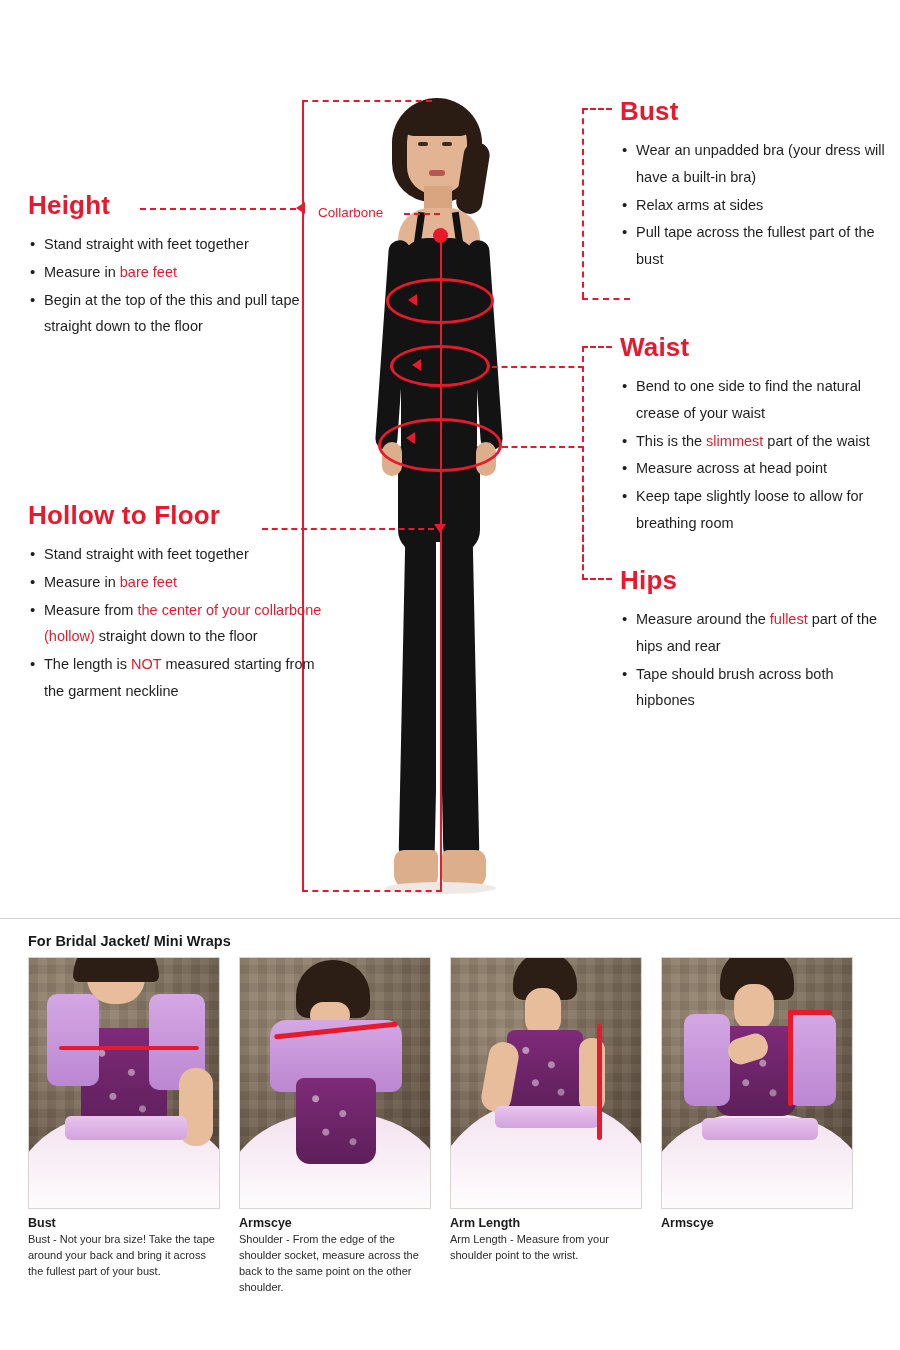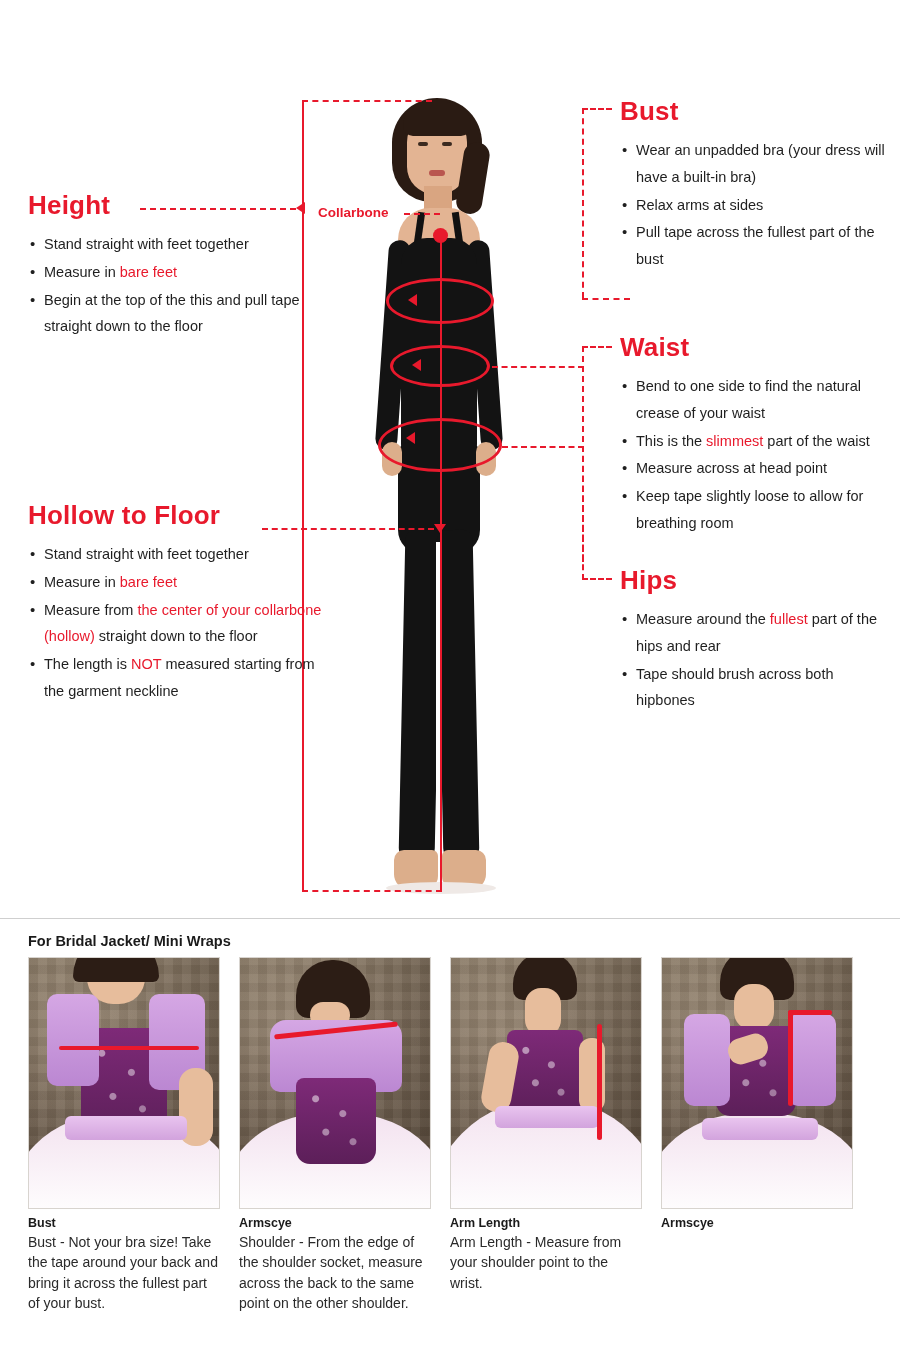--- a/index.html
+++ b/index.html
@@ -145,21 +145,21 @@
   #arr-height { left: 296px; top: 202px; }
   #arr-hollow-dn { left: 434px; top: 524px; }
 
   
   #collar-dot {
     position:absolute; left: 433px; top: 228px;
     width: 15px; height: 15px; background:#e8192c; border-radius:50%;
   }
   #collar-label {
     position:absolute; left: 318px; top: 205px;
-    font-size: 13.5px; color:#e8192c; font-weight:bold; white-space:nowrap;
+    font-size: 13.5px; color:#e8192c; font-weight:normal; white-space:nowrap;
   }
   #collar-leader { left: 404px; top: 213px; width: 36px; }
 
   
   #conn-bust-v { left: 582px; top: 108px; height: 190px; }
   #conn-bust-h { left: 582px; top: 298px; width: 48px; }
   #conn-bust-tick { left: 582px; top: 108px; width: 30px; }
 
   #conn-waist-v { left: 582px; top: 346px; height: 216px; }
   #conn-waist-tick { left: 582px; top: 346px; width: 30px; }
@@ -252,21 +252,21 @@
     position:absolute;
     background:#e8192c;
     border-radius: 3px;
   }
 
   .card-cap-title {
     font-size: 12.5px; font-weight: bold; color:#1a1a1a;
     margin-top: 7px;
   }
   .card-cap-body {
-    font-size: 14px; line-height: 1.45; color:#2a2a2a; margin-top: 2px;
+    font-size: 11px; line-height: 1.45; color:#2a2a2a; margin-top: 2px;
   }
 </style>
 </head>
 <body>
 
 <div id="diagram">
 
   <div id="model">
     <div class="m-bg"></div>
     <div class="m-hair-back"></div>

